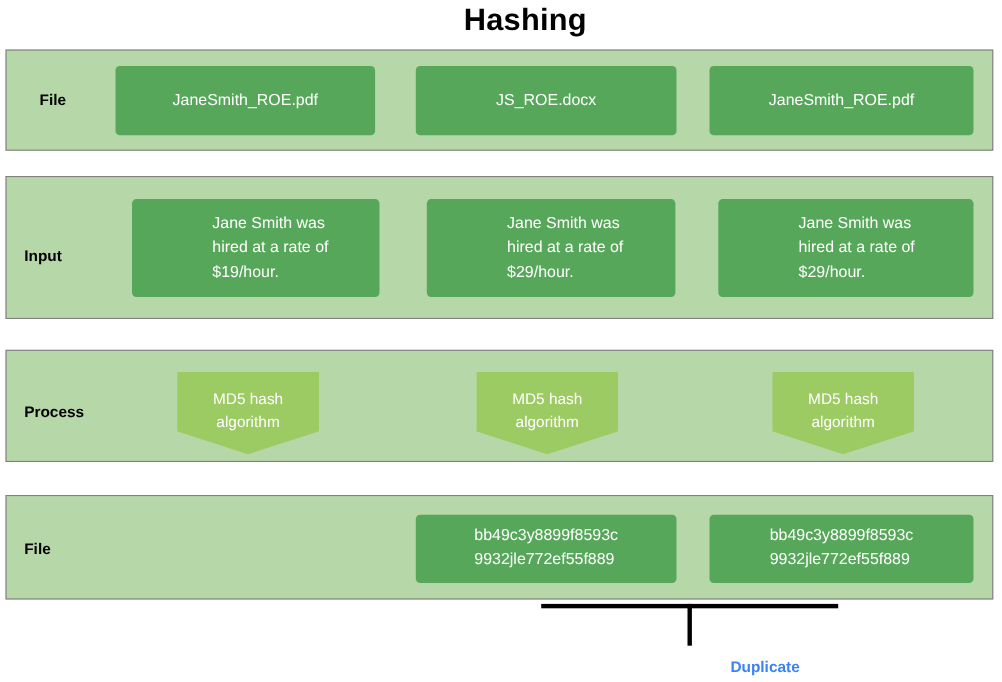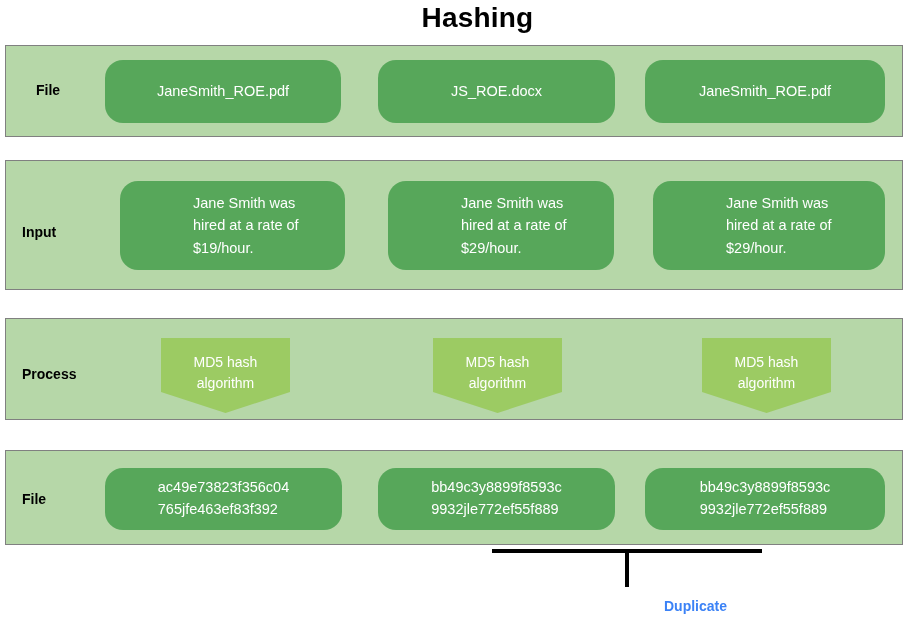--- a/index.html
+++ b/index.html
@@ -47,21 +47,21 @@
     font-size: 14px;
     font-weight: bold;
     color: #000000;
     white-space: nowrap;
   }
 
   
   .card {
     position: absolute;
     background: #57a75a;
-    border-radius: 18px;
+    border-radius: 4px;
     box-sizing: border-box;
     color: #ffffff;
     font-size: 14.5px;
     display: flex;
     align-items: center;
   }
   .card.center {
     justify-content: center;
     text-align: center;
   }
@@ -174,24 +174,20 @@
 algorithm</span>
   </div>
   <div class="pentagon" style="left:702px; top:338px; width:129px; height:75px;">
     <span class="txt">MD5 hash
 algorithm</span>
   </div>
 
   <div class="band" style="left:5px; top:450px; width:898px; height:95px;"></div>
   <div class="band-label" style="top:491px;">File</div>
 
-  <div class="card hash center" style="left:105px; top:468px; width:237px; height:62px;">
-    <span class="txt">ac49e73823f356c04
-765jfe463ef83f392</span>
-  </div>
   <div class="card hash center" style="left:378px; top:468px; width:237px; height:62px;">
     <span class="txt">bb49c3y8899f8593c
 9932jle772ef55f889</span>
   </div>
   <div class="card hash center" style="left:645px; top:468px; width:240px; height:62px;">
     <span class="txt">bb49c3y8899f8593c
 9932jle772ef55f889</span>
   </div>
 
   <div class="bracket-h" style="left:492px; top:549px; width:270px;"></div>

